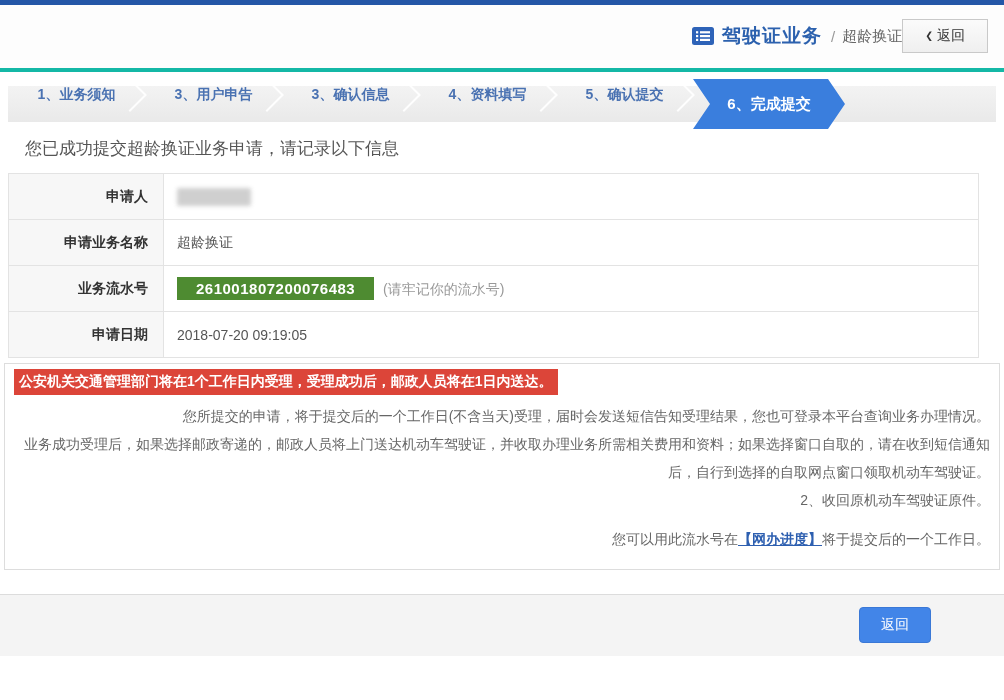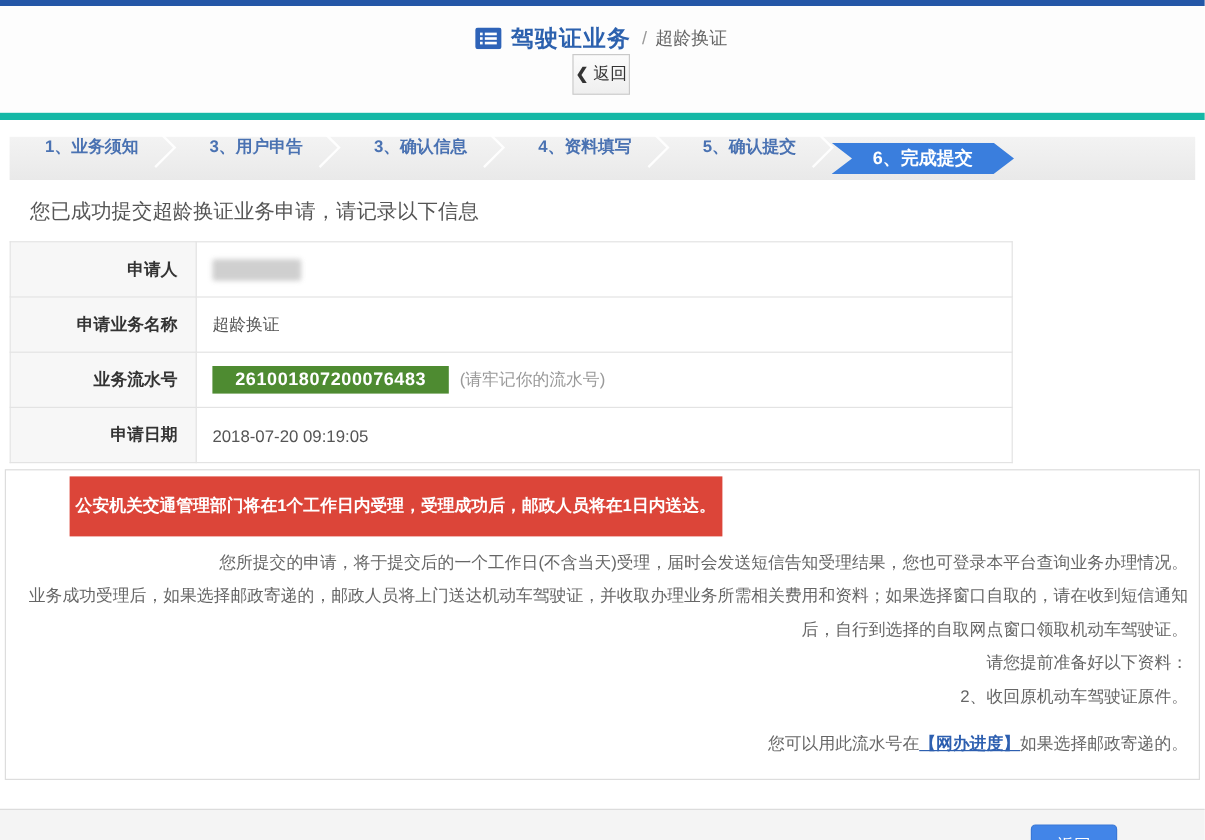--- a/index.html
+++ b/index.html
@@ -8,36 +8,35 @@
     height: 700px;
     background: #fff;
     font-family: "Liberation Sans", "DejaVu Sans", sans-serif;
     overflow: hidden;
     position: relative;
   }
   .topbar { height: 5px; background: #2457a7; }
 
   
   .page-header {
-    display: flex; align-items: center; justify-content: center;
+    display: flex; align-items: center; justify-content: flex-end;
     padding: 14px 16px 15px 14px;
-    border-bottom: 6px solid #14b8a6;
+    border-bottom: 4px solid #14b8a6;
     background: #fdfdfd;
-    flex-direction: column;
   }
   .header-left { display: flex; align-items: center; }
   .hdr-icon { width: 22px; height: 18px; margin-right: 8px; flex: 0 0 auto; }
   .page-title { color: #2c61ae; font-size: 19px; font-weight: bold; letter-spacing: 1px; }
   .crumb-sep { color: #999; font-size: 15px; margin: 0 7px 0 9px; }
   .page-subtitle { color: #666; font-size: 15px; }
   .btn-back-top {
     background: linear-gradient(#fbfbfb, #efefef);
     border: 1px solid #c9c9c9; border-radius: 0;
-    padding: 7px 2px; font-size: 14px; color: #333; cursor: pointer;
-    font-family: Liberation Serif, serif;
+    padding: 7px 22px; font-size: 14px; color: #333; cursor: pointer;
+    font-family: Liberation Mono, monospace;
   }
   .btn-back-top .chev { font-weight: bold; margin-right: 4px; font-size: 13px; }
 
   
   .steps {
     margin: 14px 8px 0; height: 36px;
     background: linear-gradient(#f3f3f3, #e9e9e9);
     display: flex; align-items: flex-start;
   }
   .step {
@@ -46,32 +45,32 @@
     color: #4a72b2; font-size: 14px; font-weight: bold;
   }
   .step:not(.active)::after {
     content: ""; position: absolute; right: 3px; top: 50%;
     width: 22px; height: 22px;
     border-top: 2px solid rgba(255,255,255,0.9);
     border-right: 2px solid rgba(255,255,255,0.9);
     transform: translateY(-50%) rotate(45deg);
   }
   .step.active {
-    flex: 0 0 152px; height: 26px; align-self: center;
+    flex: 0 0 152px; height: 50px; align-self: center;
     background: #3a7edd; color: #fff; font-size: 15px; z-index: 1;
     clip-path: polygon(0 0, calc(100% - 17px) 0, 100% 50%, calc(100% - 17px) 100%, 0 100%, 17px 50%);
   }
   .steps-filler { flex: 1 1 auto; }
 
   
   .success-heading { margin: 15px 8px 0 25px; color: #555; font-size: 17px; }
 
   
   .info-table {
-    margin: 13px 8px 0; width: 836px;
+    margin: 13px 8px 0; width: 971px;
     border-collapse: collapse;
   }
   .info-table td { border: 1px solid #e3e3e3; height: 46px; font-size: 14px; }
   .info-table td.lbl {
     width: 155px; background: #f7f7f7; color: #333; font-weight: bold;
     text-align: right; padding-right: 15px;
   }
   .info-table td.val { padding-left: 13px; color: #555; }
   .redacted {
     display: inline-block; width: 74px; height: 18px;
@@ -85,21 +84,21 @@
   .serial-note { color: #999; margin-left: 5px; }
 
   
   .notice-box {
     margin: 5px 4px 0; border: 1px solid #dddddd;
     padding: 5px 9px 16px;
     background: #fff;
   }
   .alert-banner {
     display: inline-block; background: #dc4539; color: #fff;
-    font-size: 14px; font-weight: bold; padding: 15px 5px; line-height: 1.4; margin-left: 44px;
+    font-size: 14px; font-weight: bold; padding: 3px 5px; line-height: 1.4;
   }
   .notice-text { margin-top: 7px; text-align: right; }
   .notice-text p { color: #666; font-size: 14px; line-height: 28px; }
   .notice-text p.gap-above { margin-top: 11px; }
   .progress-link { color: #2d5fb0; font-weight: bold; cursor: pointer; text-decoration: underline; }
 
   
   .page-footer {
     margin-top: 24px; height: 62px;
     background: #f4f4f4; border-top: 1px solid #dcdcdc;
@@ -183,21 +182,20 @@
     <td class="val">2018-07-20 09:19:05</td>
   </tr>
 </tbody>
   </table>
 
 <div class="notice-box">
   <span class="alert-banner">公安机关交通管理部门将在1个工作日内受理，受理成功后，邮政人员将在1日内送达。</span>
   <div class="notice-text">
     <p>您所提交的申请，将于提交后的一个工作日(不含当天)受理，届时会发送短信告知受理结果，您也可登录本平台查询业务办理情况。</p>
     <p>业务成功受理后，如果选择邮政寄递的，邮政人员将上门送达机动车驾驶证，并收取办理业务所需相关费用和资料；如果选择窗口自取的，请在收到短信通知后，自行到选择的自取网点窗口领取机动车驾驶证。</p>
-    <p>请您提前准备好以下资料：</p>
     <p>2、收回原机动车驾驶证原件。</p>
-    <p class="gap-above"><span>您可以用此流水号在</span><span class="progress-link">【网办进度】</span><span>如果选择邮政寄递的。</span></p>
+    <p class="gap-above"><span>您可以用此流水号在</span><span class="progress-link">【网办进度】</span><span>将于提交后的一个工作日。</span></p>
   </div>
 </div>
 
 <div class="page-footer">
   <button class="btn-back-bottom">返回</button>
 </div>
 
 </body></html>

